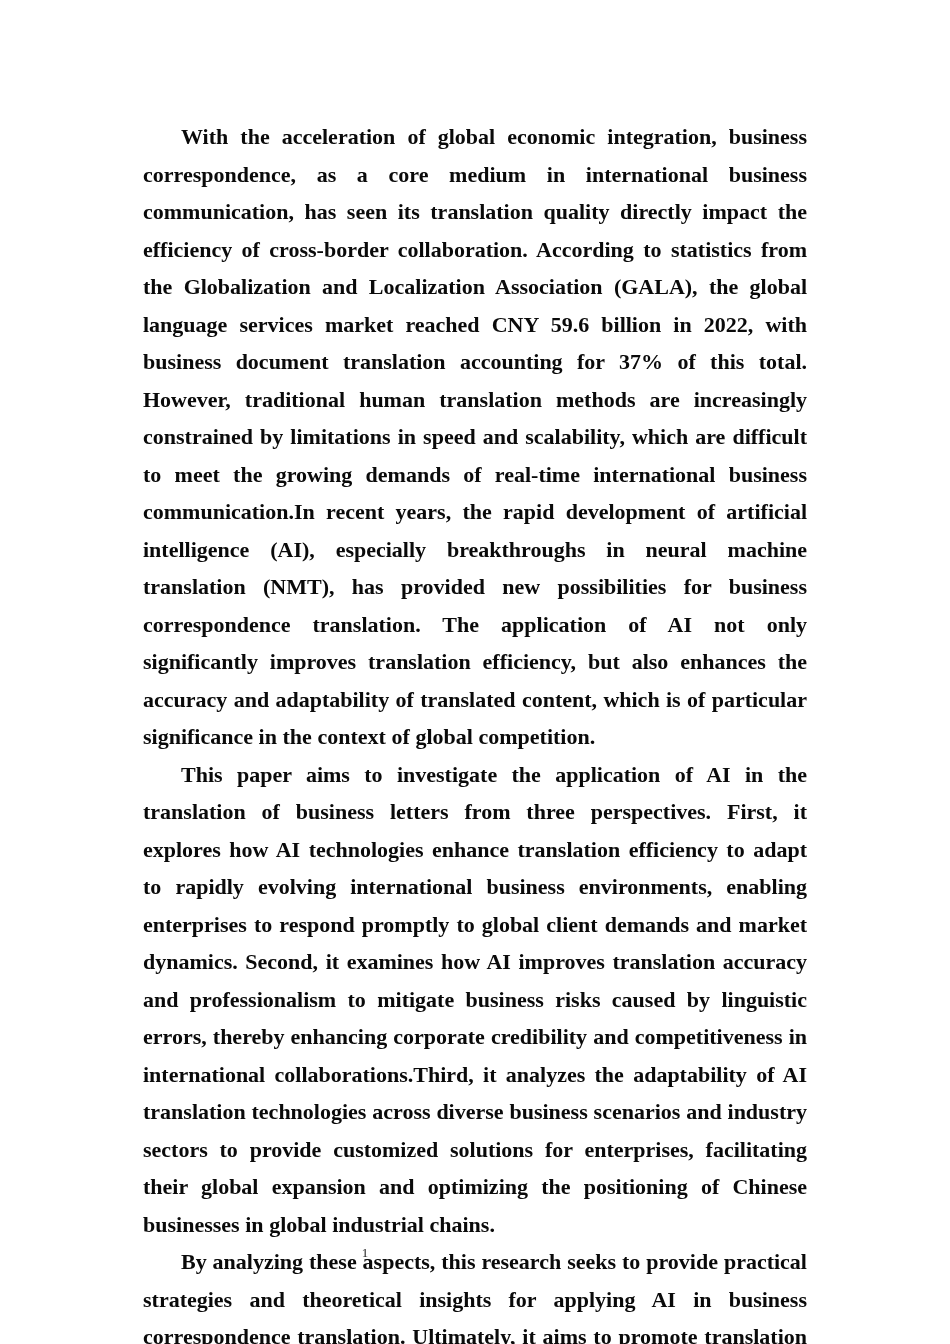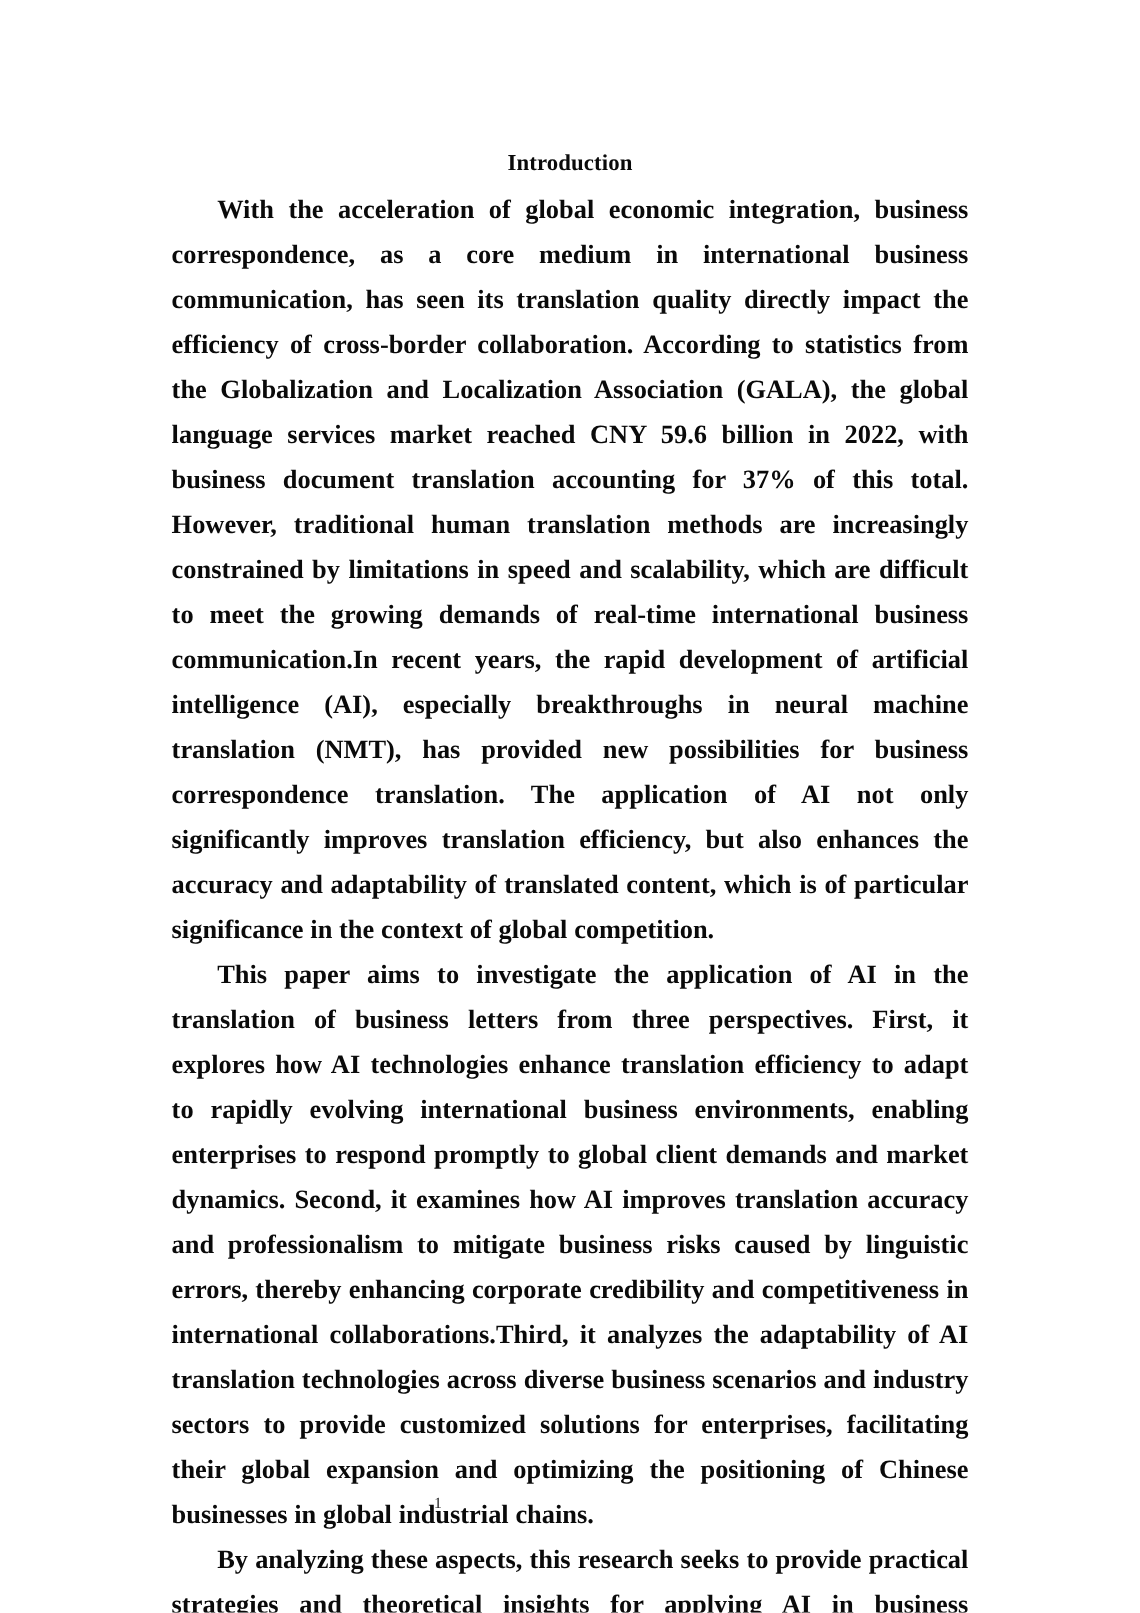--- a/index.html
+++ b/index.html
@@ -54,21 +54,20 @@
     color: #222222;
   }
 </style>
 </head>
 <body>
 
 <div class="page">
 
   <div class="content">
 
-    <h1 class="doc-title">Introduction</h1>
 
     <p class="para">With the acceleration of global economic integration, business correspondence, as a core medium in international business communication, has seen its translation quality directly impact the efficiency of cross-border collaboration. According to statistics from the Globalization and Localization Association (GALA), the global language services market reached CNY 59.6 billion in 2022, with business document translation accounting for 37% of this total. However, traditional human translation methods are increasingly constrained by limitations in speed and scalability, which are difficult to meet the growing demands of real-time international business communication.In recent years, the rapid development of artificial intelligence (AI), especially breakthroughs in neural machine translation (NMT), has provided new possibilities for business correspondence translation. The application of AI not only significantly improves translation efficiency, but also enhances the accuracy and adaptability of translated content, which is of particular significance in the context of global competition.</p>
 
     <p class="para">This paper aims to investigate the application of AI in the translation of business letters from three perspectives. First, it explores how AI technologies enhance translation efficiency to adapt to rapidly evolving international business environments, enabling enterprises to respond promptly to global client demands and market dynamics. Second, it examines how AI improves translation accuracy and professionalism to mitigate business risks caused by linguistic errors, thereby enhancing corporate credibility and competitiveness in international collaborations.Third, it analyzes the adaptability of AI translation technologies across diverse business scenarios and industry sectors to provide customized solutions for enterprises, facilitating their global expansion and optimizing the positioning of Chinese businesses in global industrial chains.</p>
 
     <p class="para">By analyzing these aspects, this research seeks to provide practical strategies and theoretical insights for applying AI in business correspondence translation. Ultimately, it aims to promote translation quality, reduce costs, support international expansion, and contribute to the advancement of global economic and cultural exchange.</p>
 
   </div>
 
   <div class="footer">1</div>

